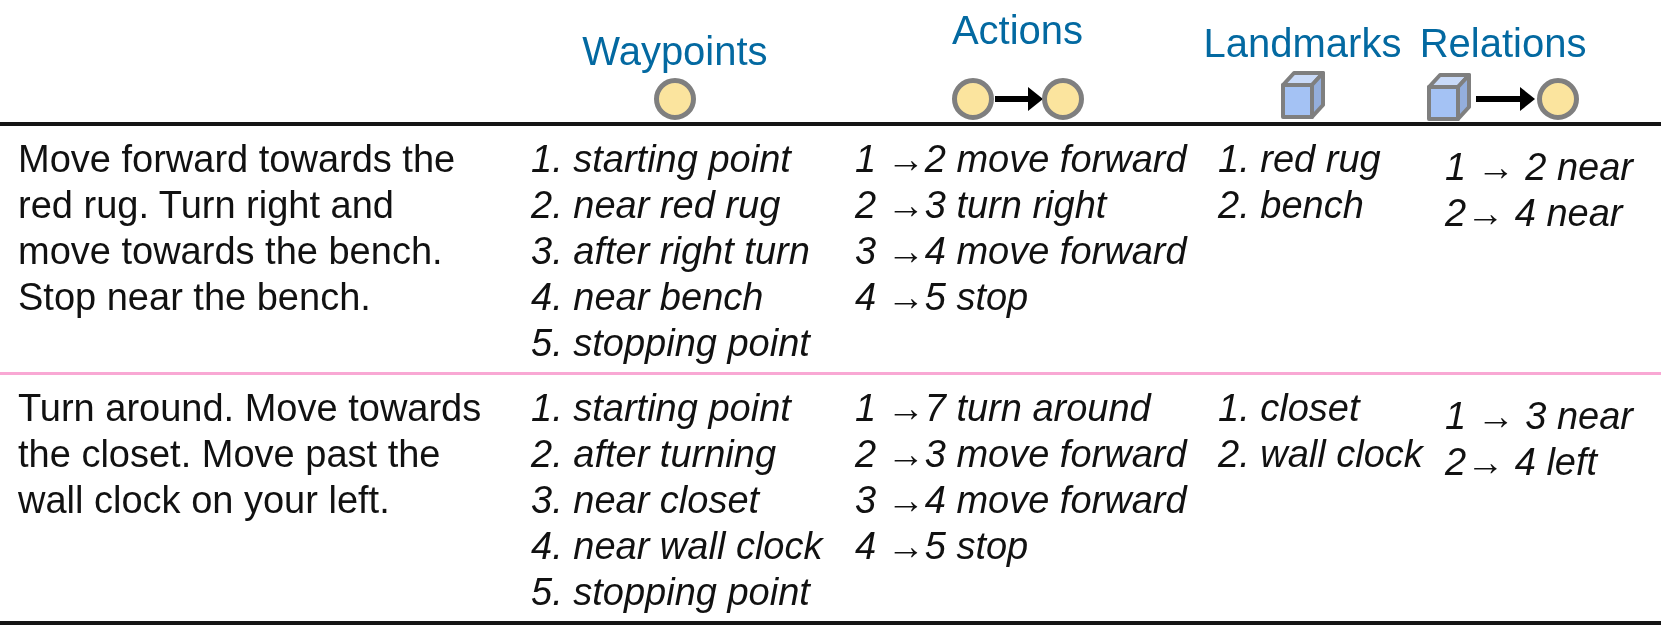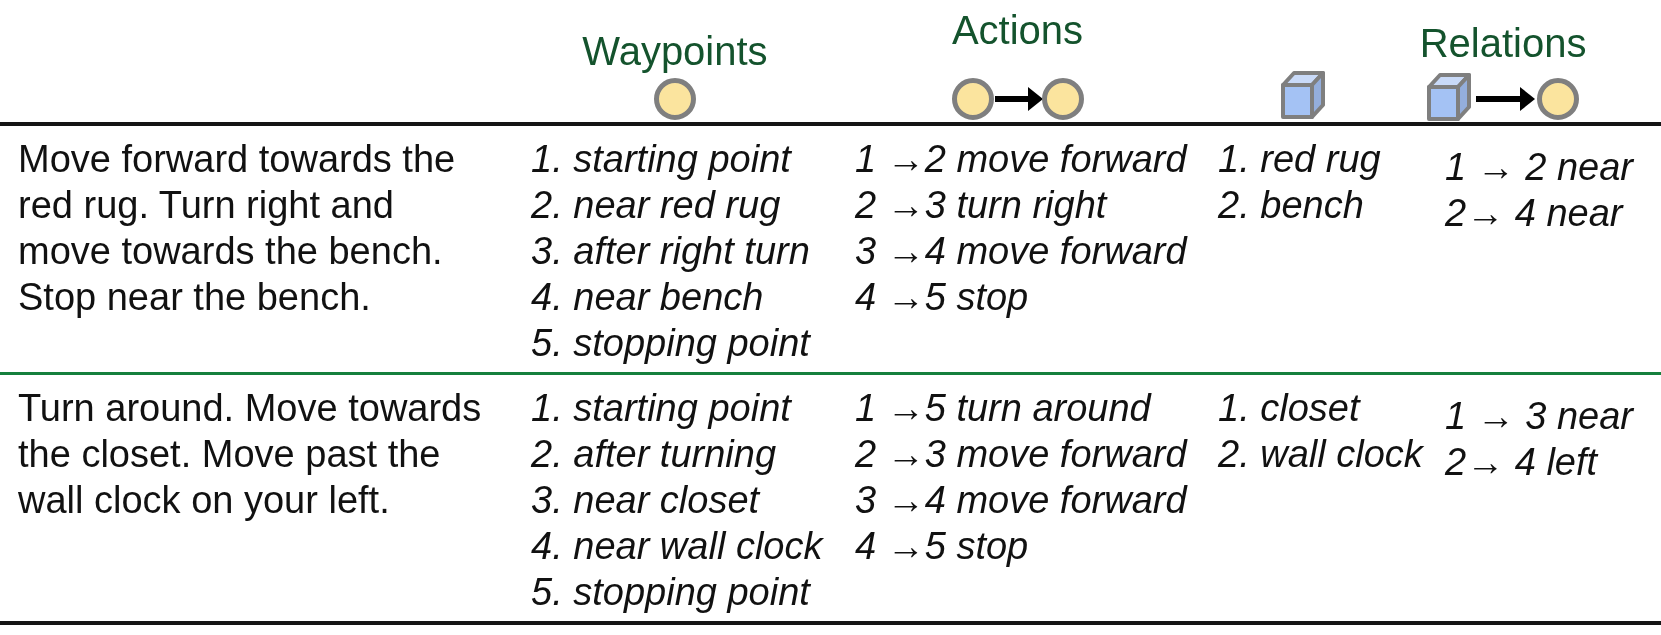--- a/index.html
+++ b/index.html
@@ -6,27 +6,27 @@
   .figure{
     width:1661px;height:635px;background:#ffffff;overflow:hidden;
     font-family:"Liberation Sans",sans-serif;color:#111111;box-sizing:border-box;
   }
   .grid{display:grid;grid-template-columns:505px 340px 365px 225px 226px;}
   .header-row{
     align-items:end;padding-top:8px;min-height:103px;
     border-bottom:4px solid #151515;box-sizing:border-box;
   }
   .hcell{display:flex;flex-direction:column;align-items:center;justify-content:flex-end;gap:3px;}
-  .hcell .hlabel{font-size:40px;line-height:44px;color:#14532d;white-space:nowrap;}
+  .hcell .hlabel{font-size:40px;line-height:44px;color:#0369a1;white-space:nowrap;}
   .hcell.actions{padding-right:20px;gap:24px;}
   .hcell.landmarks{padding-right:40px;}
   .hcell.relations{padding-right:90px;}
   .iconwrap{display:flex;align-items:flex-end;justify-content:center;}
   .body-row{padding:10px 0 6px 0;box-sizing:border-box;}
-  .body-row.r1{border-bottom:3px solid #15803d;}
+  .body-row.r1{border-bottom:3px solid #f9a8d4;}
   .body-row.r2{border-bottom:4px solid #151515;}
   .cell{box-sizing:border-box;}
   .cell.c1{padding-left:18px;}
   .cell.c2{padding-left:26px;}
   .cell.c3{padding-left:10px;}
   .cell.c4{padding-left:8px;}
   .cell.c5{padding-left:10px;margin-top:8px;}
   .line{font-size:38px;line-height:46px;white-space:nowrap;}
   .italic .line{font-style:italic;}
 </style>
@@ -53,20 +53,21 @@
         <svg width="136" height="46" viewBox="0 0 136 46">
           <circle cx="23" cy="23" r="18.5" stroke="#7F7F7F" stroke-width="5" fill="#FBE49E"></circle>
           <line x1="45" y1="23" x2="80" y2="23" stroke="#000000" stroke-width="6"></line>
           <polygon points="78,11 78,35 93,23" fill="#000000"></polygon>
           <circle cx="113" cy="23" r="18.5" stroke="#7F7F7F" stroke-width="5" fill="#FBE49E"></circle>
         </svg>
       </span>
     </div>
 
     <div class="hcell landmarks">
+      <span class="hlabel">Landmarks</span>
       <span class="iconwrap">
         <svg width="50" height="54" viewBox="0 0 50 54">
           <polygon points="5,17 16,5 45,5 34,17" stroke="#7F7F7F" stroke-width="4" stroke-linejoin="round" fill="#C9DAF8"></polygon>
           <polygon points="34,17 45,5 45,37 34,49" stroke="#7F7F7F" stroke-width="4" stroke-linejoin="round" fill="#94AEDC"></polygon>
           <rect x="5" y="17" width="29" height="32" stroke="#7F7F7F" stroke-width="4" stroke-linejoin="round" fill="#A4C2F4"></rect>
         </svg>
       </span>
     </div>
 
     <div class="hcell relations">
@@ -121,21 +122,21 @@
       <div class="line">wall clock on your left.</div>
     </div>
     <div class="cell c2 italic">
       <div class="line">1. starting point</div>
       <div class="line">2. after turning</div>
       <div class="line">3. near closet</div>
       <div class="line">4. near wall clock</div>
       <div class="line">5. stopping point</div>
     </div>
     <div class="cell c3 italic">
-      <div class="line">1 →5 turn around</div>
+      <div class="line">1 →7 turn around</div>
       <div class="line">2 →3 move forward</div>
       <div class="line">3 →4 move forward</div>
       <div class="line">4 →5 stop</div>
     </div>
     <div class="cell c4 italic">
       <div class="line">1. closet</div>
       <div class="line">2. wall clock</div>
     </div>
     <div class="cell c5 italic">
       <div class="line">1 → 3 near</div>

